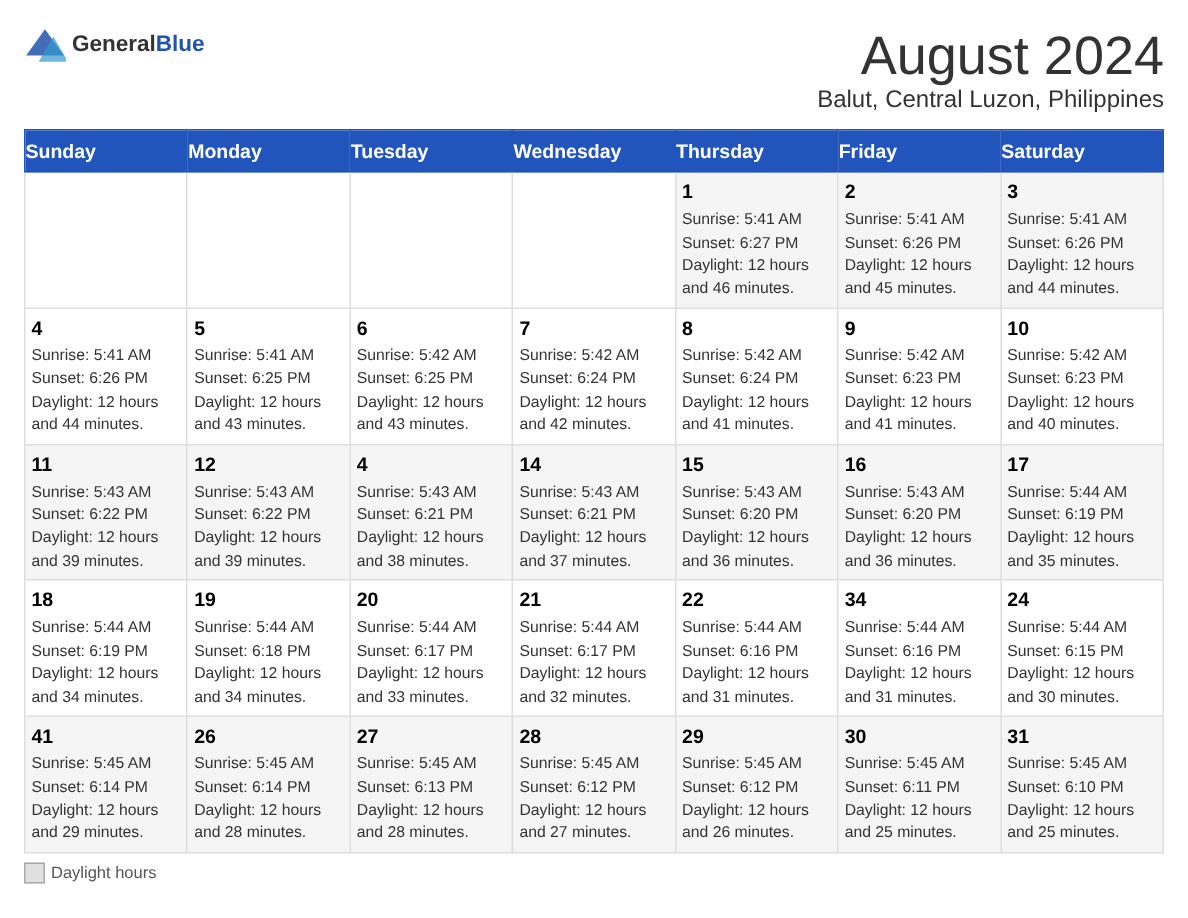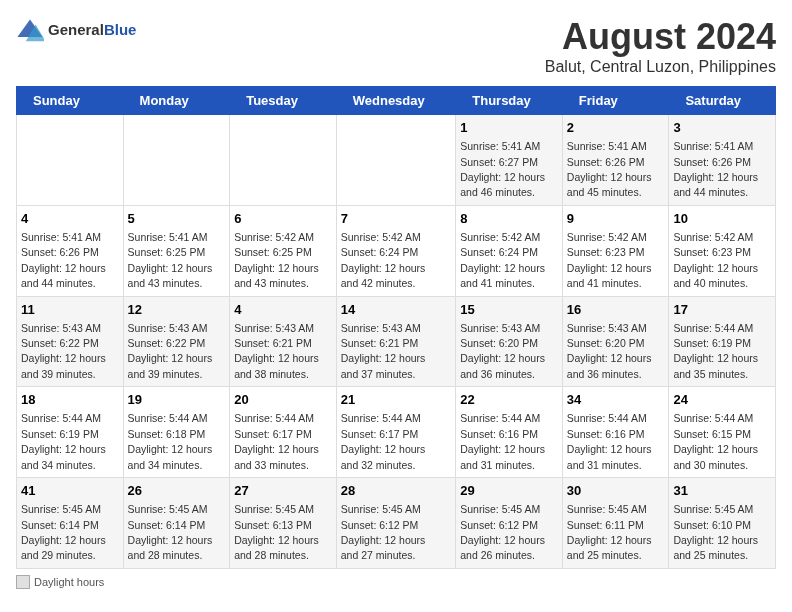--- a/index.html
+++ b/index.html
@@ -38,38 +38,38 @@
     }
     .logo-icon {
       width: 28px;
       height: 28px;
     }
     .title-block {
       text-align: right;
     }
     .main-title {
       font-size: 36px;
-      font-weight: bold;
+      font-weight: normal;
       color: #333;
     }
     .sub-title {
       font-size: 16px;
       color: #333;
     }
     table {
       width: 100%;
       border-collapse: collapse;
       font-size: 11px;
     }
     thead tr {
       background-color: #2255bb;
       color: #fff;
     }
     thead th {
-      padding: 6px 16px;
+      padding: 6px 0;
       text-align: left;
       font-size: 13px;
       font-weight: bold;
       border: 1px solid #2255bb;
     }
     tbody tr {
       border-bottom: 1px solid #ccc;
     }
     tbody td {
       padding: 4px 4px;

